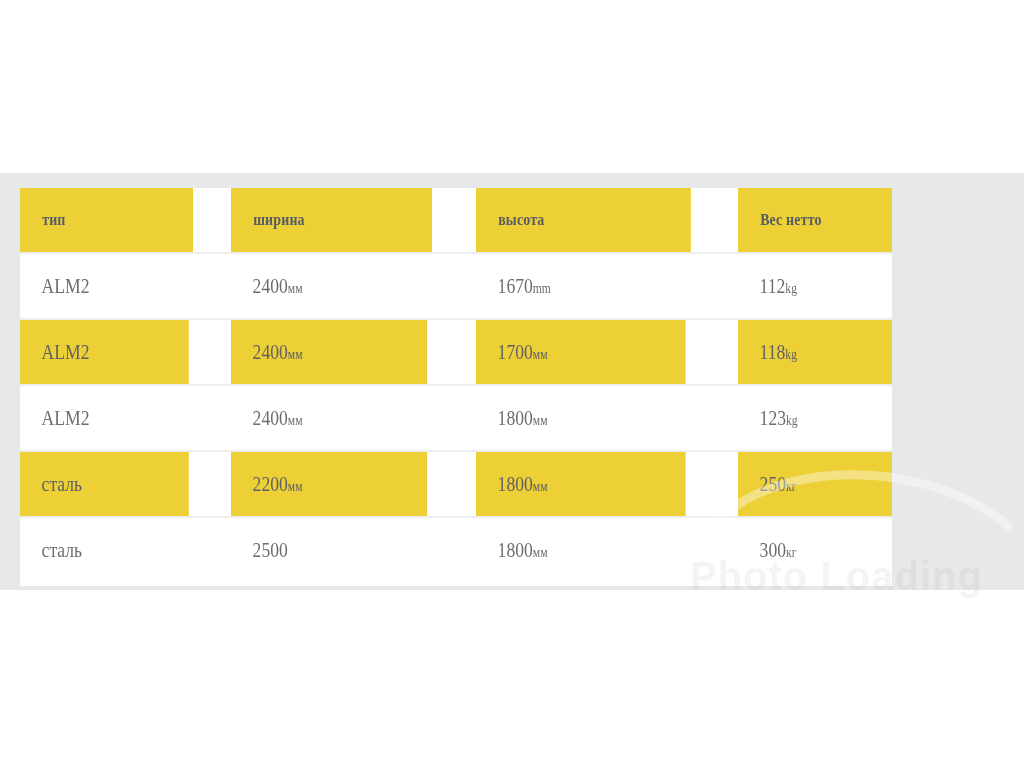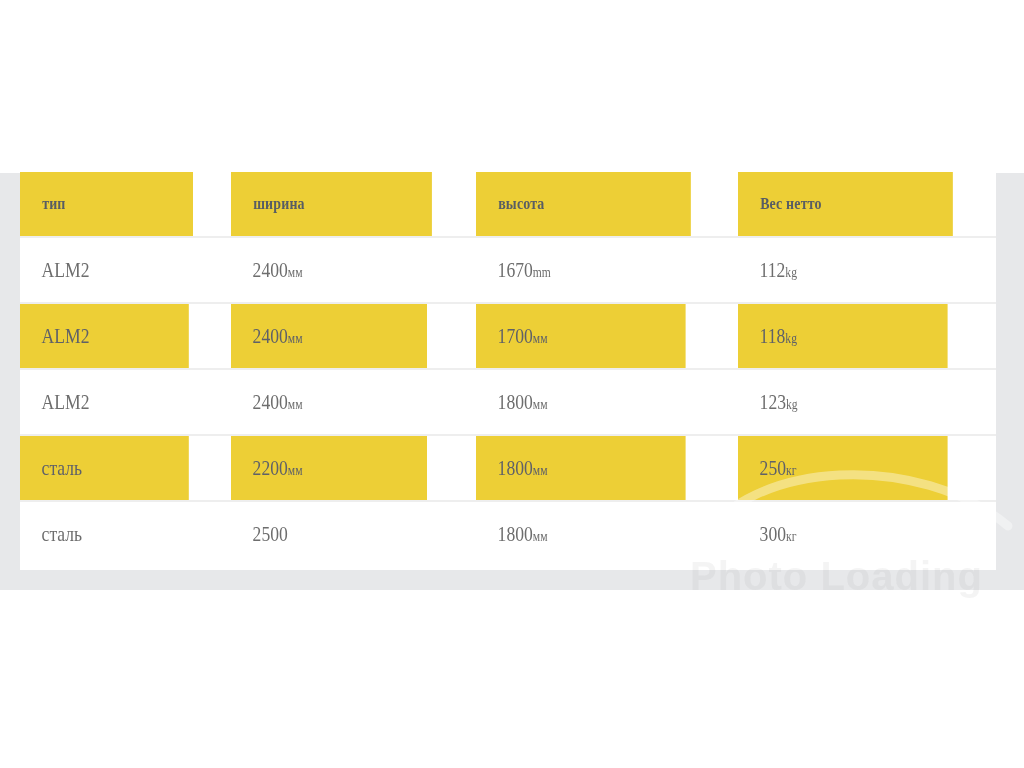--- a/index.html
+++ b/index.html
@@ -22,22 +22,22 @@
     top: 173px;
     width: 1024px;
     height: 417px;
     background: #e7e8ea;
   }
 
   
   #sheet {
     position: absolute;
     left: 20px;
-    top: 172px;
-    width: 976px;
+    top: 188px;
+    width: 872px;
     height: 398px;
     background: #ffffff;
     overflow: hidden;
   }
 
   
   #watermark {
     position: absolute;
     left: 690px;
     top: 440px;

